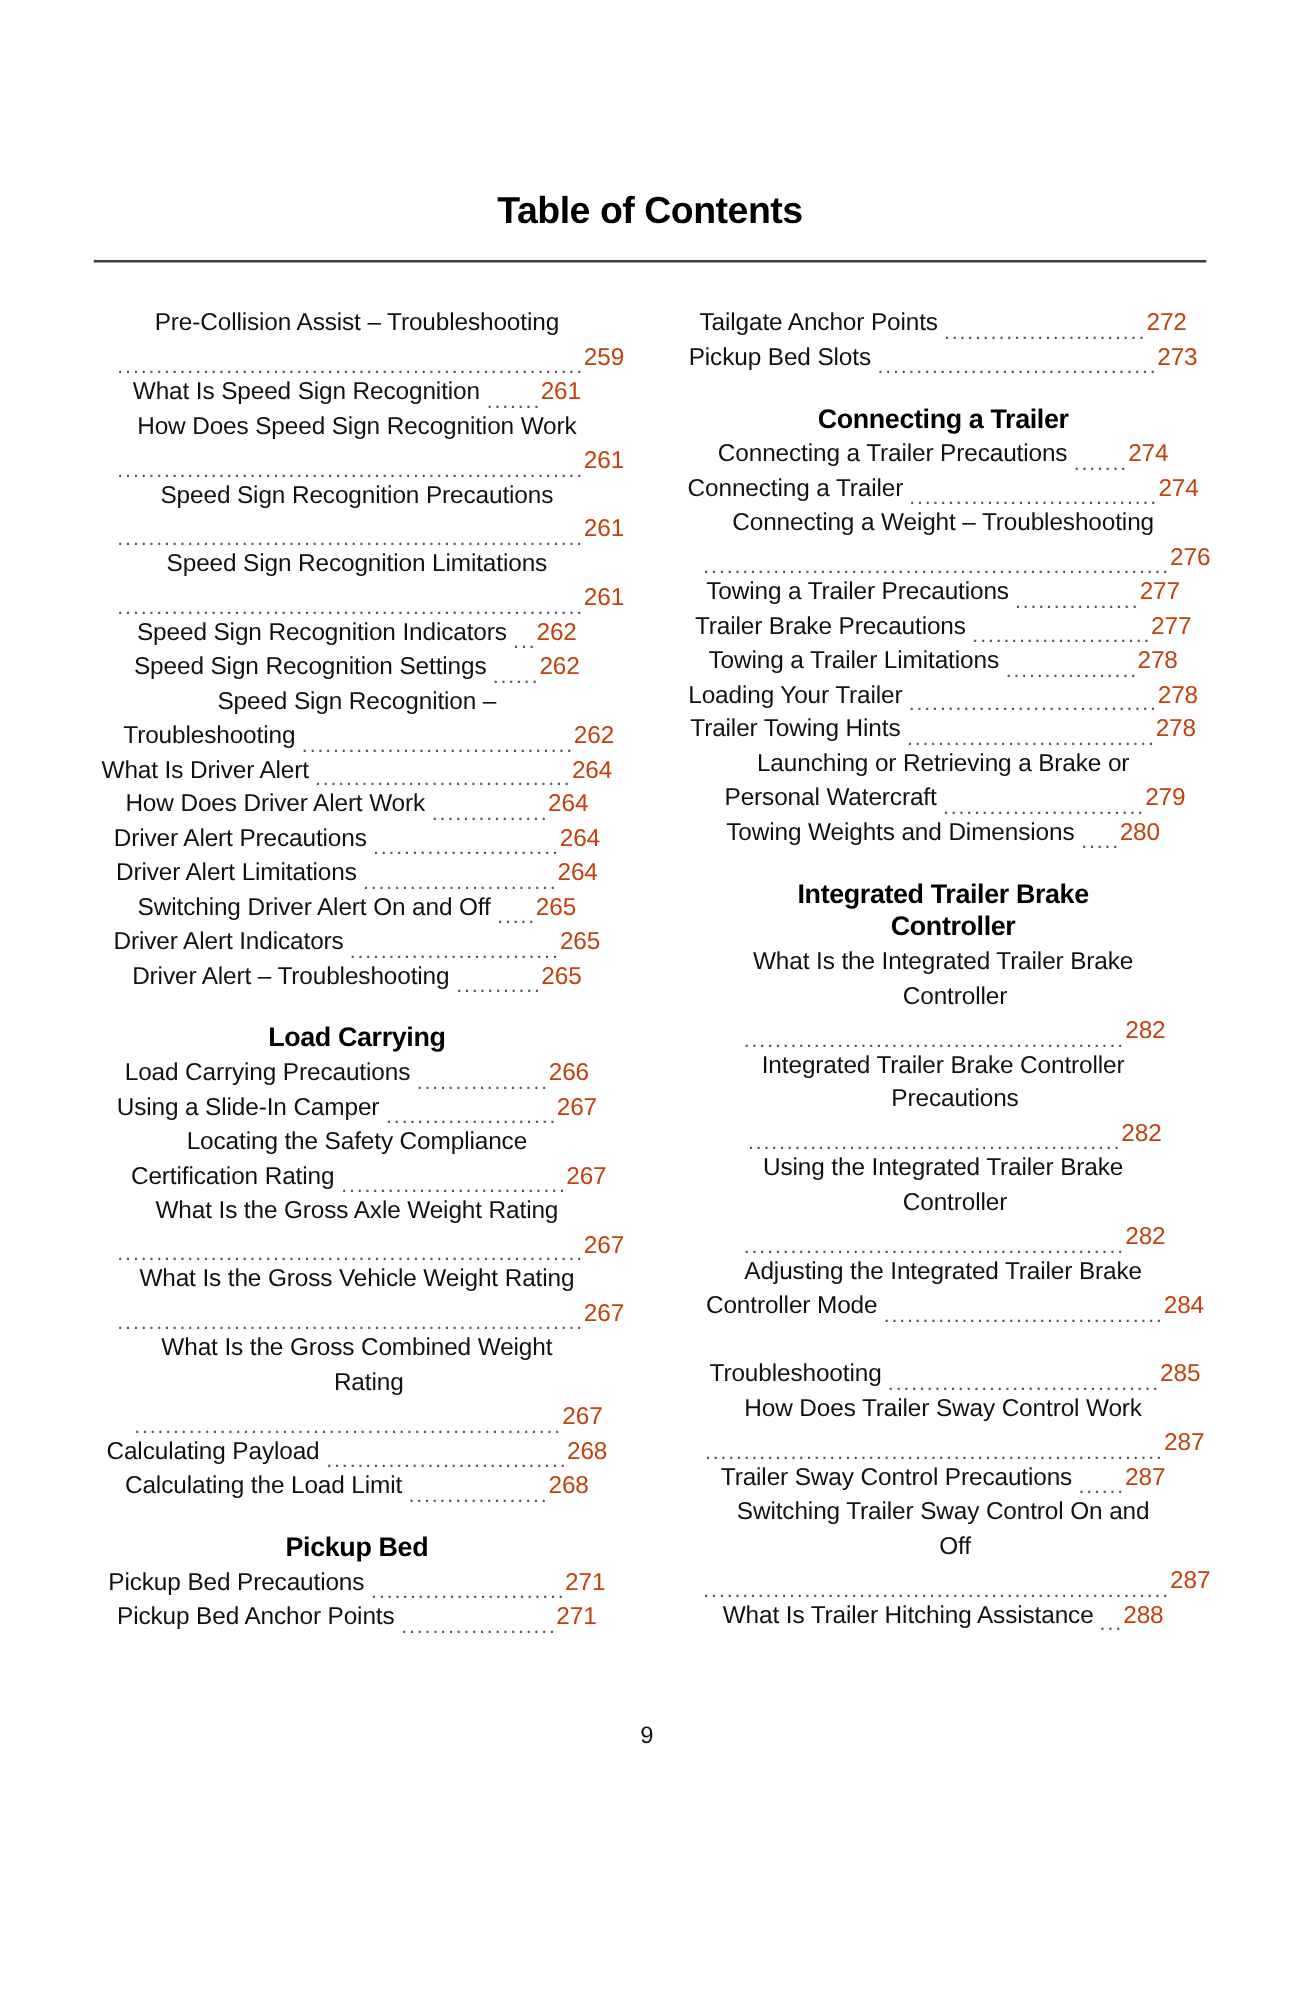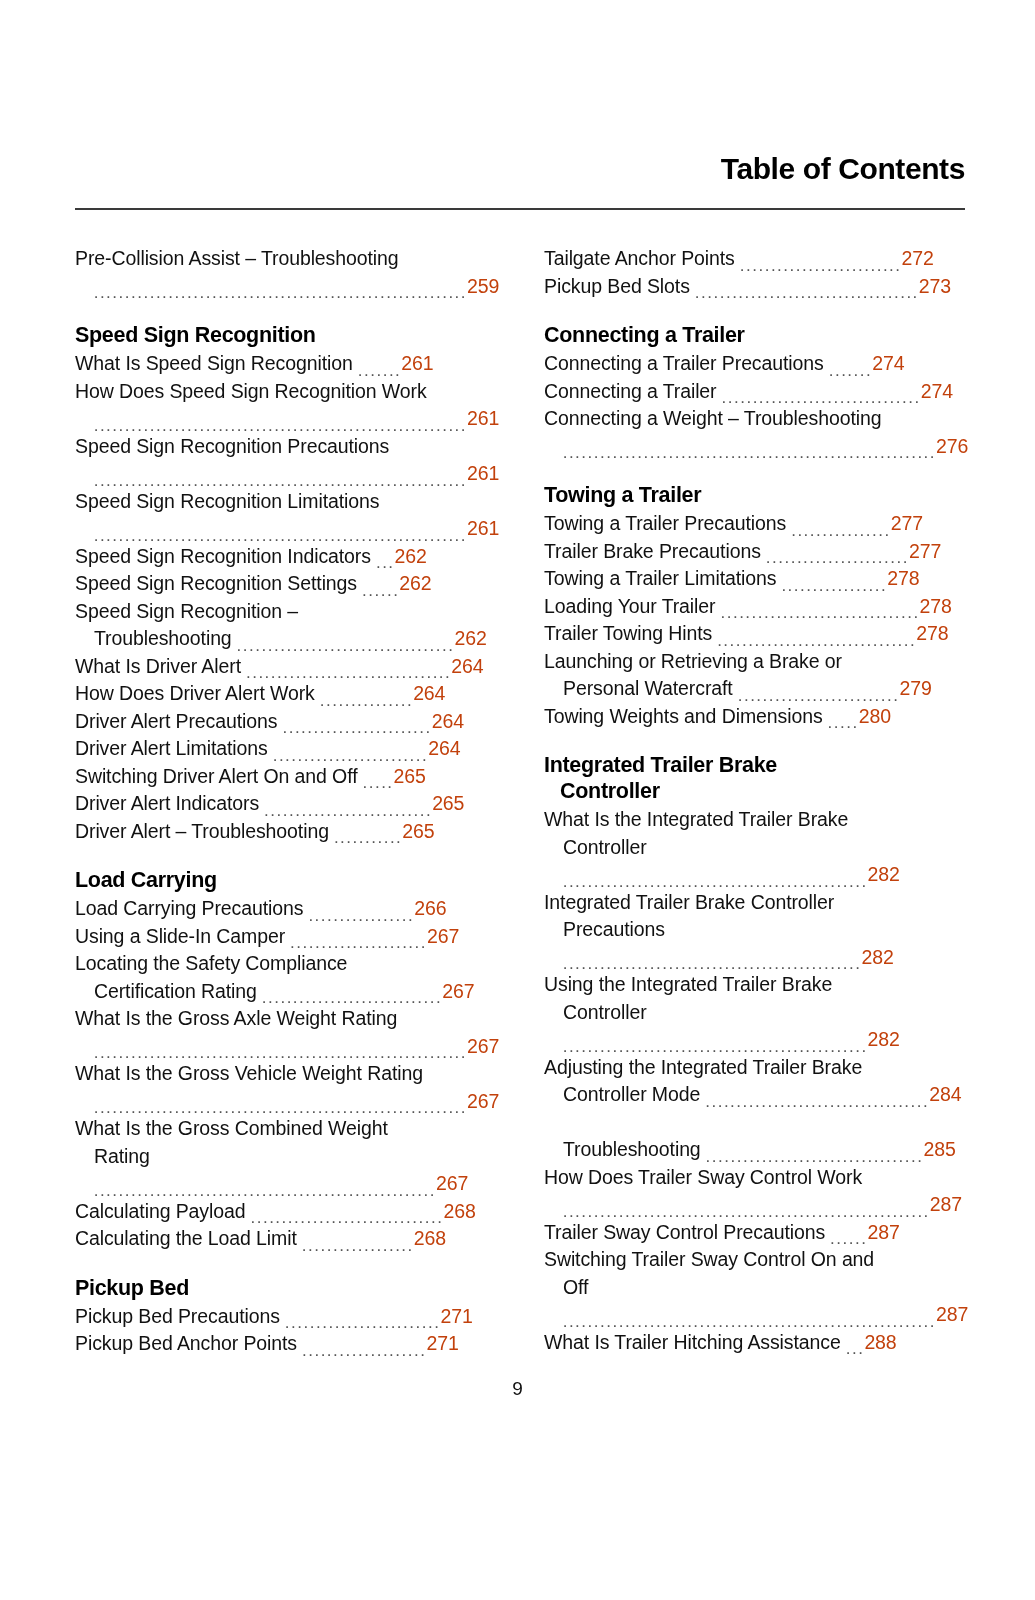--- a/index.html
+++ b/index.html
@@ -20,21 +20,21 @@
     left: 0; top: 0;
     width: 1035px;
     height: 1600px;
     background: #fff;
   }
   .page-title {
     position: absolute;
     left: 75px;
     top: 152px;
     width: 890px;
-    text-align: right;
+    text-align: center;
     font-size: 30px;
     font-weight: bold;
     letter-spacing: -0.4px;
     color: #000;
   }
   .title-rule {
     position: absolute;
     left: 75px;
     top: 208px;
     width: 890px;
@@ -45,20 +45,21 @@
     position: absolute;
     left: 75px;
     top: 245px;
     width: 890px;
     display: flex;
     gap: 48px;
   }
   .column {
     width: 421px;
     flex: 0 0 421px;
+    text-align: center;
   }
 
   
   .section-heading {
     font-size: 21.5px;
     font-weight: bold;
     letter-spacing: -0.3px;
     line-height: 26px;
     margin-top: 22px;
     margin-bottom: 2px;
@@ -114,21 +115,20 @@
 <body>
 
 <div class="page">
 
   <div class="page-title">Table of Contents</div>
   <div class="title-rule"></div>
 
   <div class="columns">
     <div class="column" id="col-0">
         <div class="toc-entry"><span class="entry-label">Pre-Collision Assist – Troubleshooting</span><br><span class="toc-tail"><span class="leader">...............................................................</span><span class="page-num">259</span></span></div>
-        <div class="section-heading"><span>Speed Sign Recognition</span></div>
         <div class="toc-entry"><span class="entry-label">What Is Speed Sign Recognition</span> <span class="toc-tail"><span class="leader">..........</span><span class="page-num">261</span></span></div>
         <div class="toc-entry"><span class="entry-label">How Does Speed Sign Recognition Work</span><br><span class="toc-tail"><span class="leader">...............................................................</span><span class="page-num">261</span></span></div>
         <div class="toc-entry"><span class="entry-label">Speed Sign Recognition Precautions</span><br><span class="toc-tail"><span class="leader">...............................................................</span><span class="page-num">261</span></span></div>
         <div class="toc-entry"><span class="entry-label">Speed Sign Recognition Limitations</span><br><span class="toc-tail"><span class="leader">...............................................................</span><span class="page-num">261</span></span></div>
         <div class="toc-entry"><span class="entry-label">Speed Sign Recognition Indicators</span> <span class="toc-tail"><span class="leader">......</span><span class="page-num">262</span></span></div>
         <div class="toc-entry"><span class="entry-label">Speed Sign Recognition Settings</span> <span class="toc-tail"><span class="leader">.........</span><span class="page-num">262</span></span></div>
         <div class="toc-entry"><span class="entry-label">Speed Sign Recognition –</span><br><span class="entry-label">Troubleshooting</span> <span class="toc-tail"><span class="leader">......................................</span><span class="page-num">262</span></span></div>
         <div class="toc-entry"><span class="entry-label">What Is Driver Alert</span> <span class="toc-tail"><span class="leader">....................................</span><span class="page-num">264</span></span></div>
         <div class="toc-entry"><span class="entry-label">How Does Driver Alert Work</span> <span class="toc-tail"><span class="leader">..................</span><span class="page-num">264</span></span></div>
         <div class="toc-entry"><span class="entry-label">Driver Alert Precautions</span> <span class="toc-tail"><span class="leader">...........................</span><span class="page-num">264</span></span></div>
@@ -149,21 +149,20 @@
         <div class="toc-entry"><span class="entry-label">Pickup Bed Precautions</span> <span class="toc-tail"><span class="leader">............................</span><span class="page-num">271</span></span></div>
         <div class="toc-entry"><span class="entry-label">Pickup Bed Anchor Points</span> <span class="toc-tail"><span class="leader">.......................</span><span class="page-num">271</span></span></div>
       </div>
     <div class="column" id="col-1">
         <div class="toc-entry"><span class="entry-label">Tailgate Anchor Points</span> <span class="toc-tail"><span class="leader">.............................</span><span class="page-num">272</span></span></div>
         <div class="toc-entry"><span class="entry-label">Pickup Bed Slots</span> <span class="toc-tail"><span class="leader">.......................................</span><span class="page-num">273</span></span></div>
         <div class="section-heading"><span>Connecting a Trailer</span></div>
         <div class="toc-entry"><span class="entry-label">Connecting a Trailer Precautions</span> <span class="toc-tail"><span class="leader">..........</span><span class="page-num">274</span></span></div>
         <div class="toc-entry"><span class="entry-label">Connecting a Trailer</span> <span class="toc-tail"><span class="leader">...................................</span><span class="page-num">274</span></span></div>
         <div class="toc-entry"><span class="entry-label">Connecting a Weight – Troubleshooting</span><br><span class="toc-tail"><span class="leader">...............................................................</span><span class="page-num">276</span></span></div>
-        <div class="section-heading"><span>Towing a Trailer</span></div>
         <div class="toc-entry"><span class="entry-label">Towing a Trailer Precautions</span> <span class="toc-tail"><span class="leader">...................</span><span class="page-num">277</span></span></div>
         <div class="toc-entry"><span class="entry-label">Trailer Brake Precautions</span> <span class="toc-tail"><span class="leader">..........................</span><span class="page-num">277</span></span></div>
         <div class="toc-entry"><span class="entry-label">Towing a Trailer Limitations</span> <span class="toc-tail"><span class="leader">....................</span><span class="page-num">278</span></span></div>
         <div class="toc-entry"><span class="entry-label">Loading Your Trailer</span> <span class="toc-tail"><span class="leader">...................................</span><span class="page-num">278</span></span></div>
         <div class="toc-entry"><span class="entry-label">Trailer Towing Hints</span> <span class="toc-tail"><span class="leader">...................................</span><span class="page-num">278</span></span></div>
         <div class="toc-entry"><span class="entry-label">Launching or Retrieving a Brake or</span><br><span class="entry-label">Personal Watercraft</span> <span class="toc-tail"><span class="leader">.............................</span><span class="page-num">279</span></span></div>
         <div class="toc-entry"><span class="entry-label">Towing Weights and Dimensions</span> <span class="toc-tail"><span class="leader">........</span><span class="page-num">280</span></span></div>
         <div class="section-heading"><span>Integrated Trailer Brake</span><br><span>Controller</span></div>
         <div class="toc-entry"><span class="entry-label">What Is the Integrated Trailer Brake</span><br><span class="entry-label">Controller</span> <span class="toc-tail"><span class="leader">....................................................</span><span class="page-num">282</span></span></div>
         <div class="toc-entry"><span class="entry-label">Integrated Trailer Brake Controller</span><br><span class="entry-label">Precautions</span> <span class="toc-tail"><span class="leader">...................................................</span><span class="page-num">282</span></span></div>

